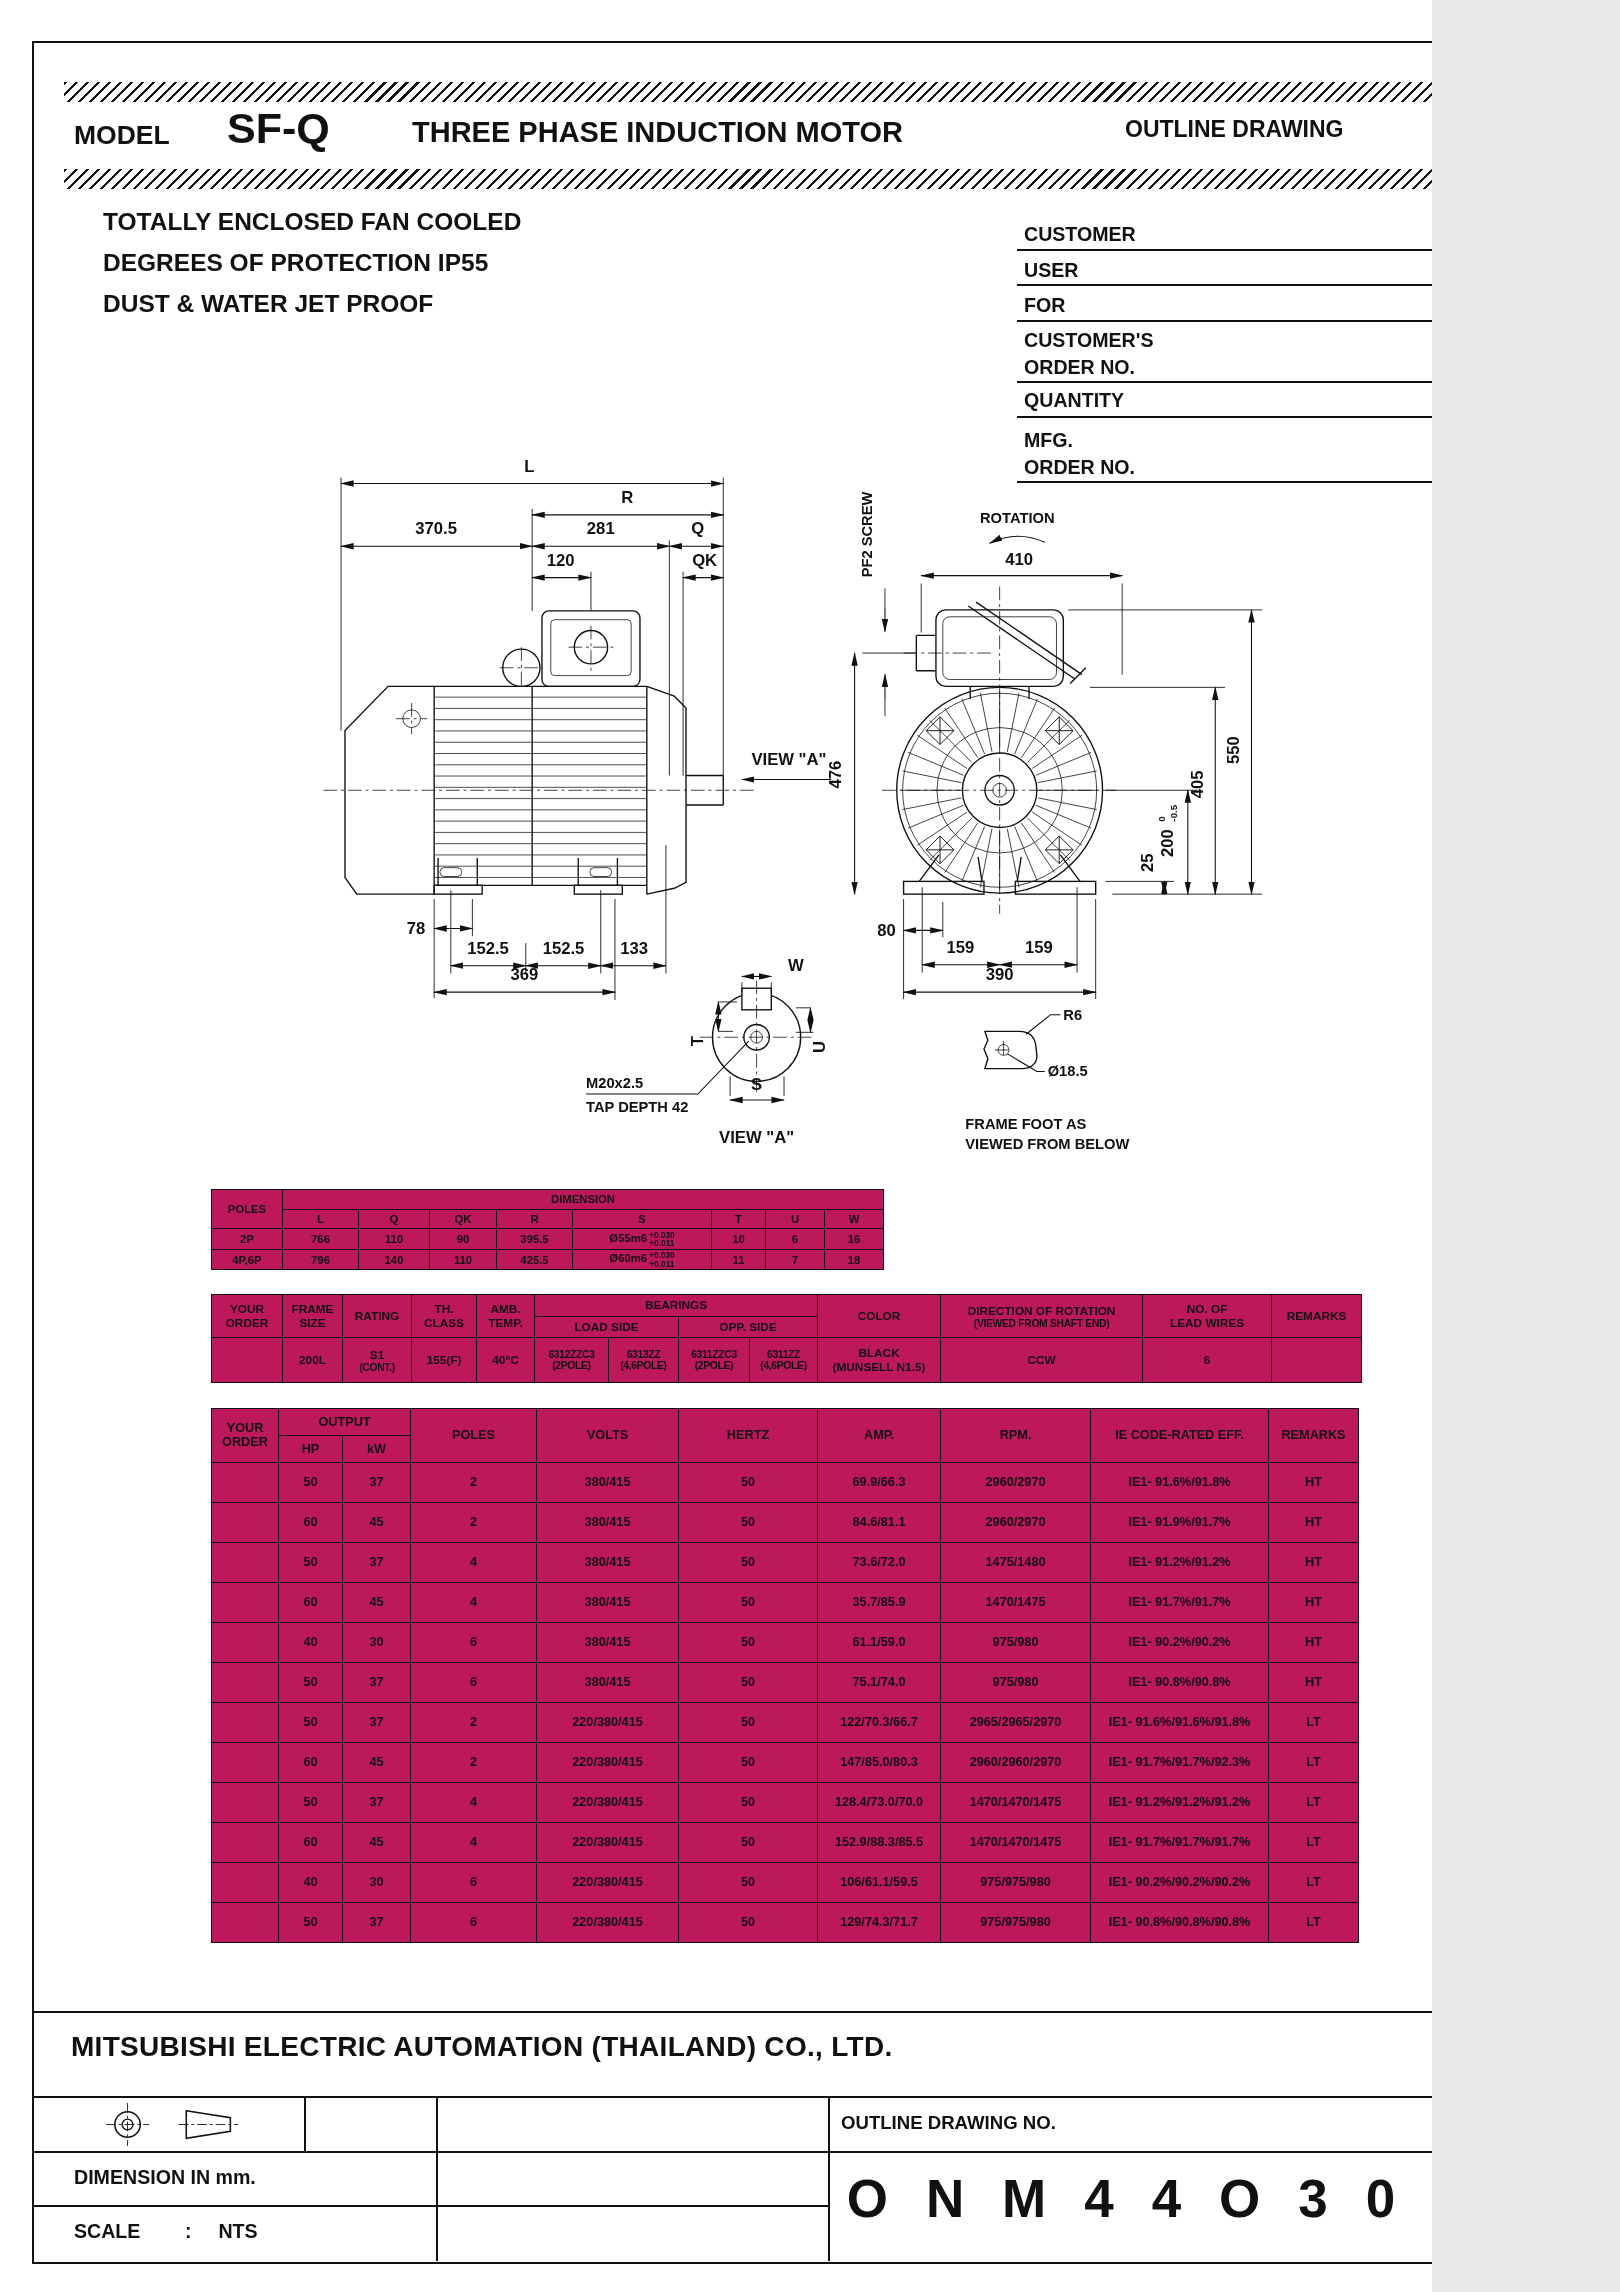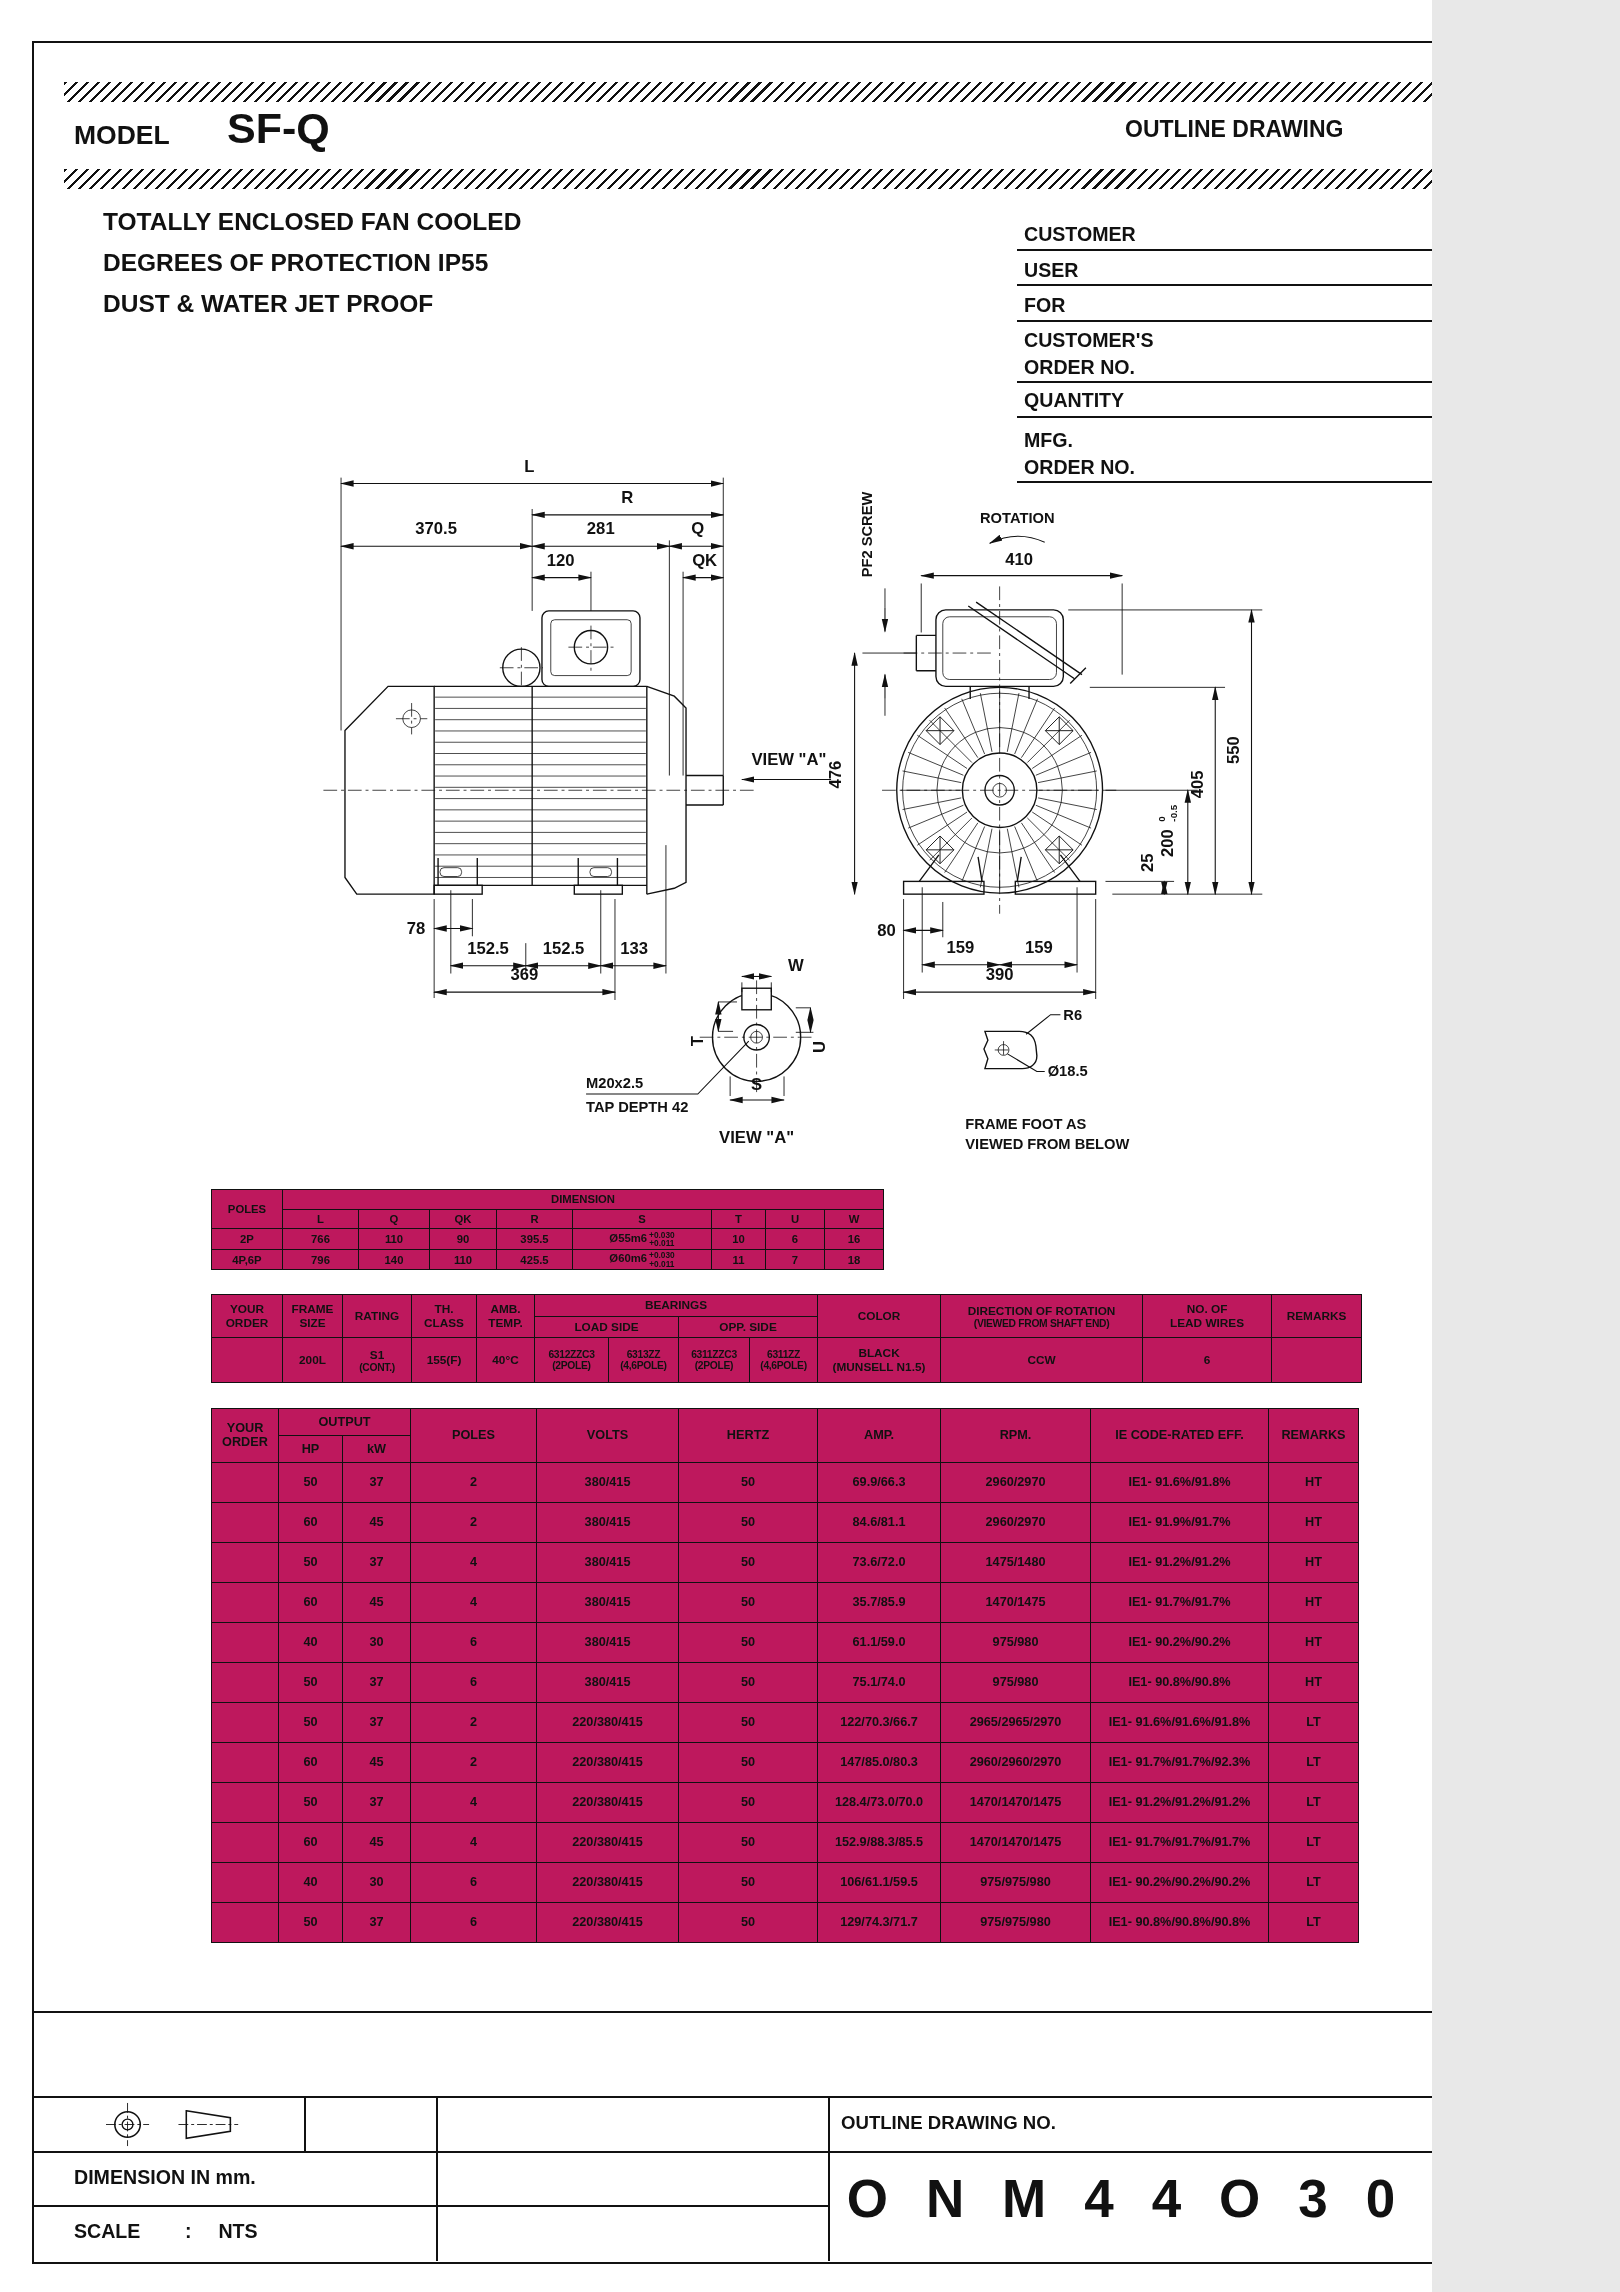--- a/index.html
+++ b/index.html
@@ -34,20 +34,21 @@
 </style>
 </head>
 <body>
 
 <div class="page">
   <div class="abs frame"></div>
 
   <div class="abs hatch" style="top:82px"></div>
   <div class="abs b" style="left:74px;top:120px;font-size:26.5px">MODEL</div>
   <div class="abs b" style="left:227px;top:104px;font-size:43px">SF-Q</div>
+  <div class="abs b" style="left:412px;top:116px;font-size:29px">THREE PHASE INDUCTION MOTOR</div>
   <div class="abs b" style="left:1125px;top:116px;font-size:23px">OUTLINE DRAWING</div>
   <div class="abs hatch" style="top:169px"></div>
 
   <div class="abs b" style="left:103px;top:208px;font-size:24.5px">TOTALLY ENCLOSED FAN COOLED</div>
   <div class="abs b" style="left:103px;top:249px;font-size:24.5px">DEGREES OF PROTECTION IP55</div>
   <div class="abs b" style="left:103px;top:290px;font-size:24.5px">DUST &amp; WATER JET PROOF</div>
 
   <div class="abs b" style="left:1024px;top:223px;font-size:19.6px">CUSTOMER</div>
   <div class="uline" style="left:1017px;top:249px;width:531px"></div>
   <div class="abs b" style="left:1024px;top:259px;font-size:19.6px">USER</div>
@@ -634,20 +635,21 @@
           <td>50</td>
           <td>129/74.3/71.7</td>
           <td>975/975/980</td>
           <td>IE1- 90.8%/90.8%/90.8%</td>
           <td>LT</td>
         </tr>
       </tbody>
   </table>
 
   <div class="abs hline" style="left:32px;top:2011px;width:1554px"></div>
+  <div class="abs b" style="left:71px;top:2031px;font-size:28px;letter-spacing:0.3px">MITSUBISHI ELECTRIC AUTOMATION (THAILAND) CO., LTD.</div>
 
   <div class="abs hline" style="left:32px;top:2096px;width:1554px"></div>
   <div class="abs vline" style="left:436px;top:2096px;height:165px"></div>
   <div class="abs vline" style="left:828px;top:2096px;height:165px"></div>
   <div class="abs vline" style="left:1451px;top:2096px;height:165px"></div>
   <div class="abs vline" style="left:304px;top:2096px;height:56px"></div>
   <div class="abs hline" style="left:32px;top:2151px;width:1554px"></div>
   <div class="abs hline" style="left:32px;top:2205px;width:796px"></div>
 
   <svg class="abs" style="left:59px;top:2098px" width="235" height="54" viewBox="0 0 240 55">

